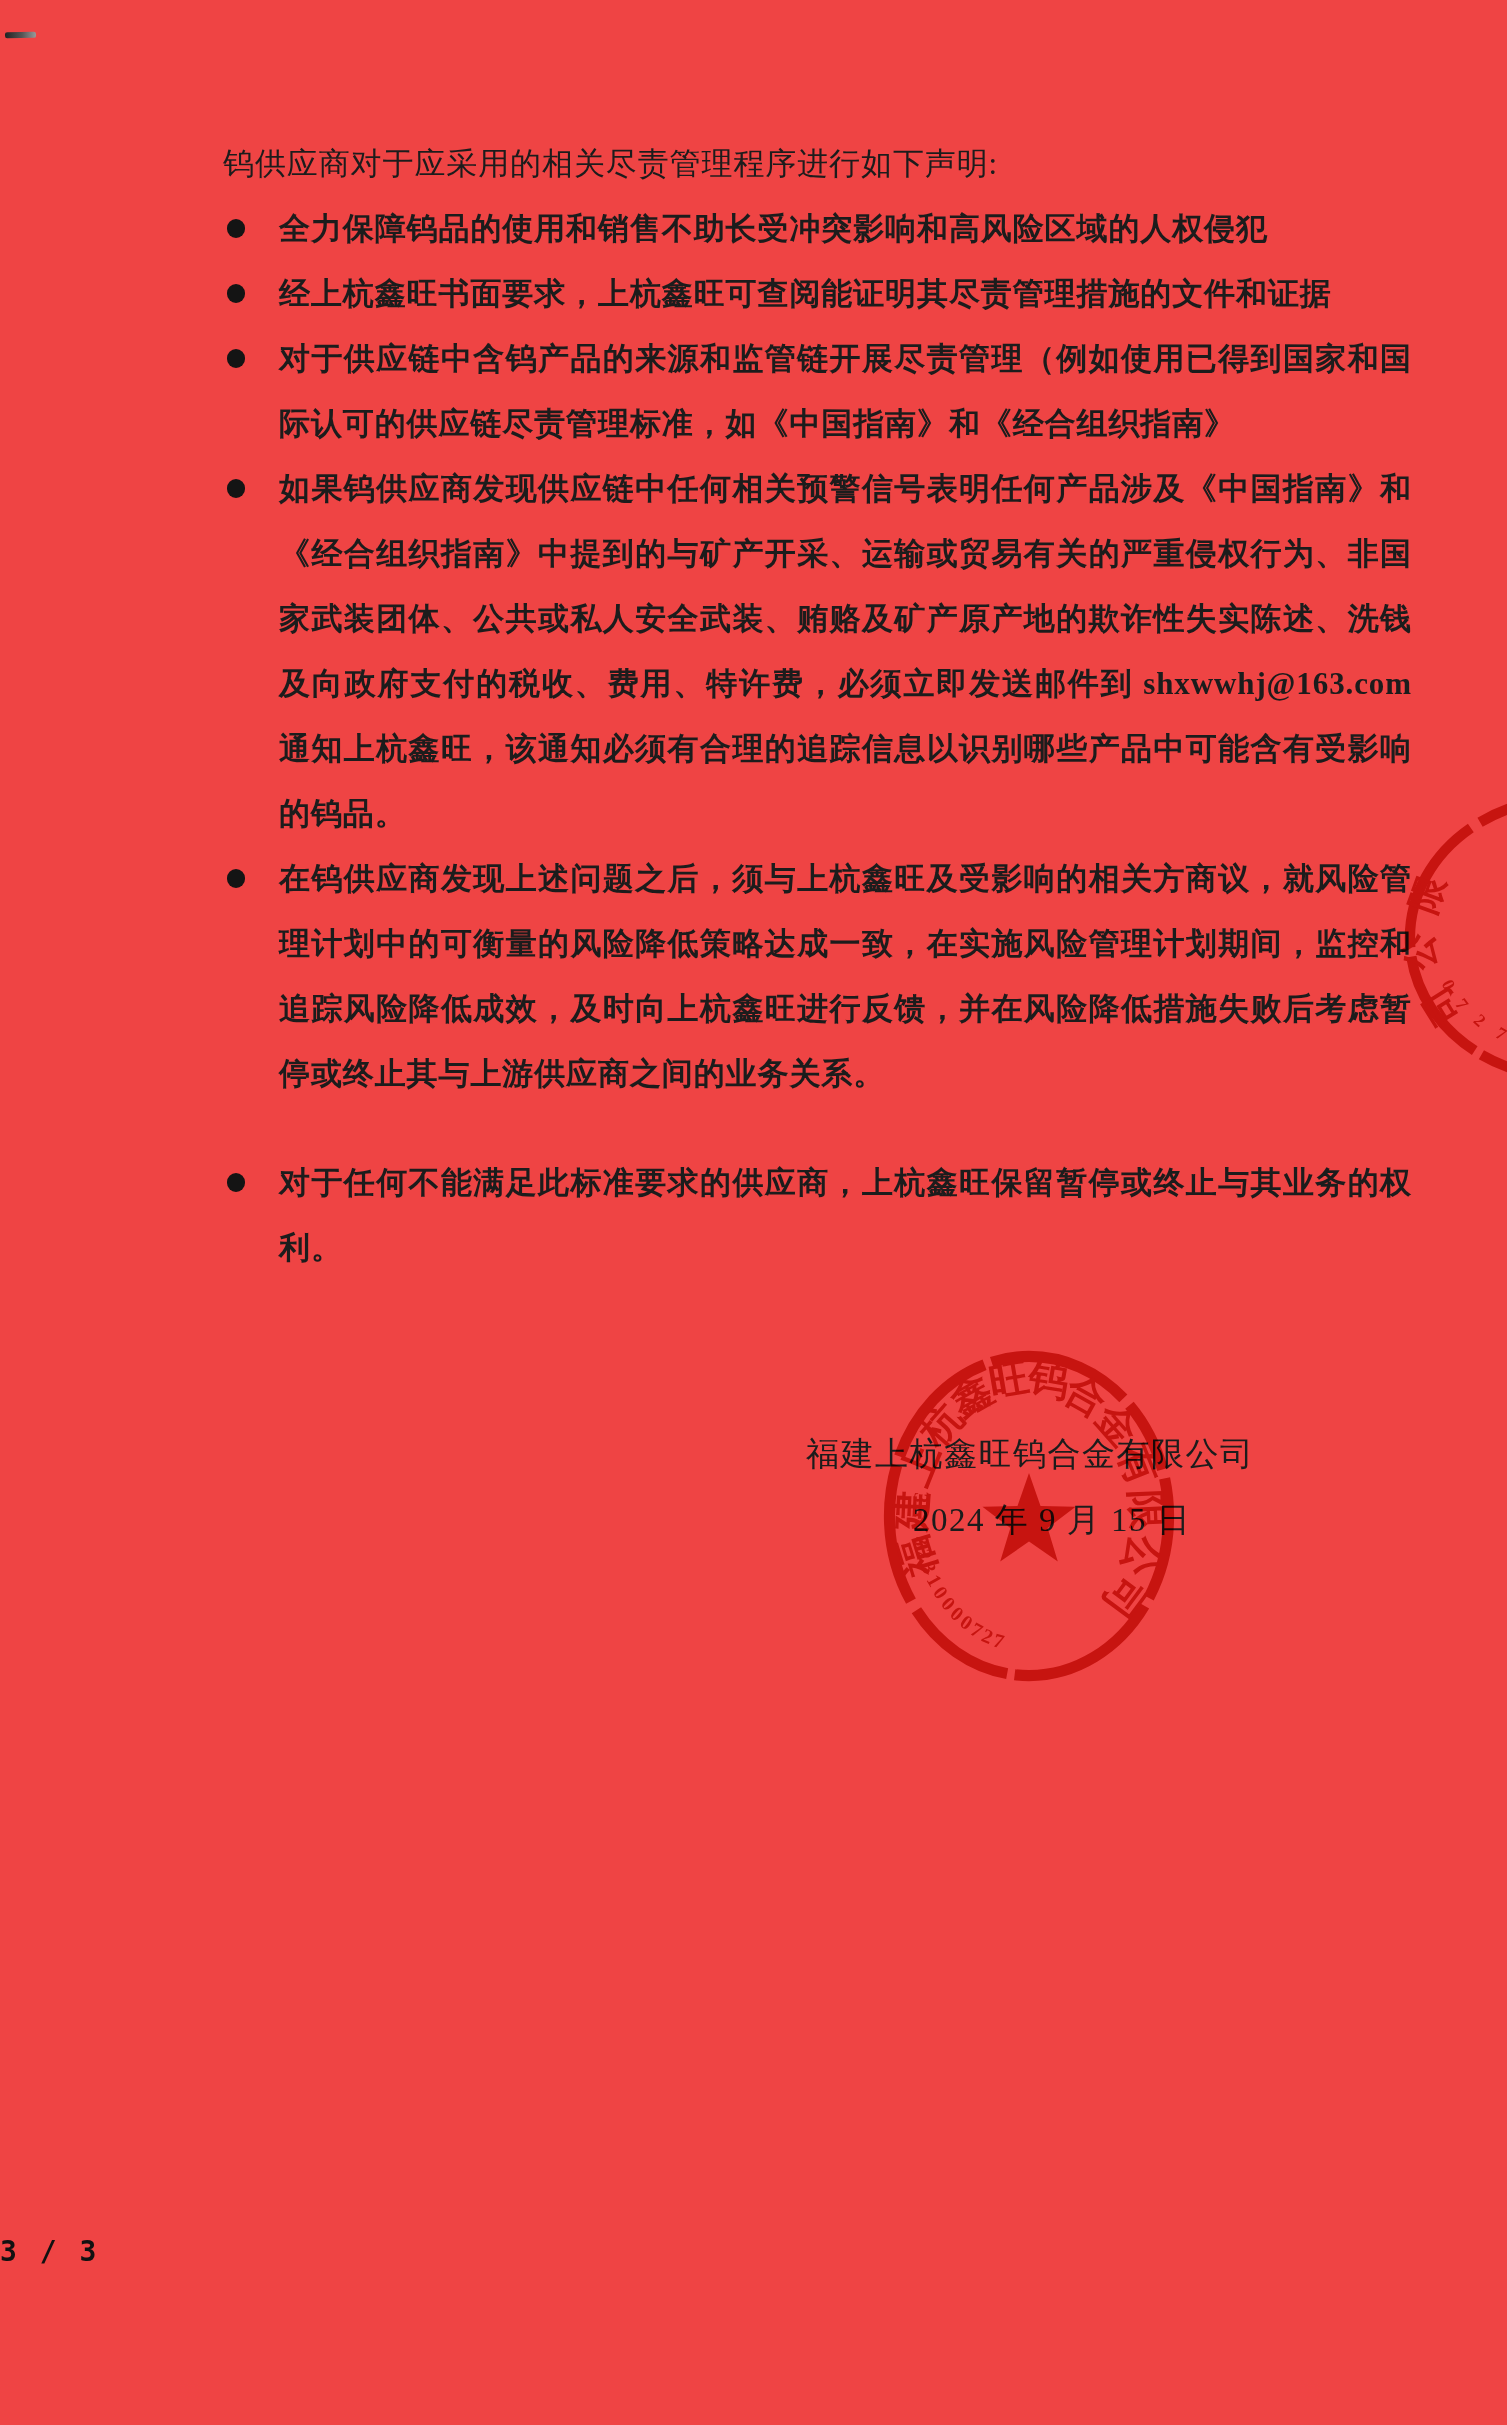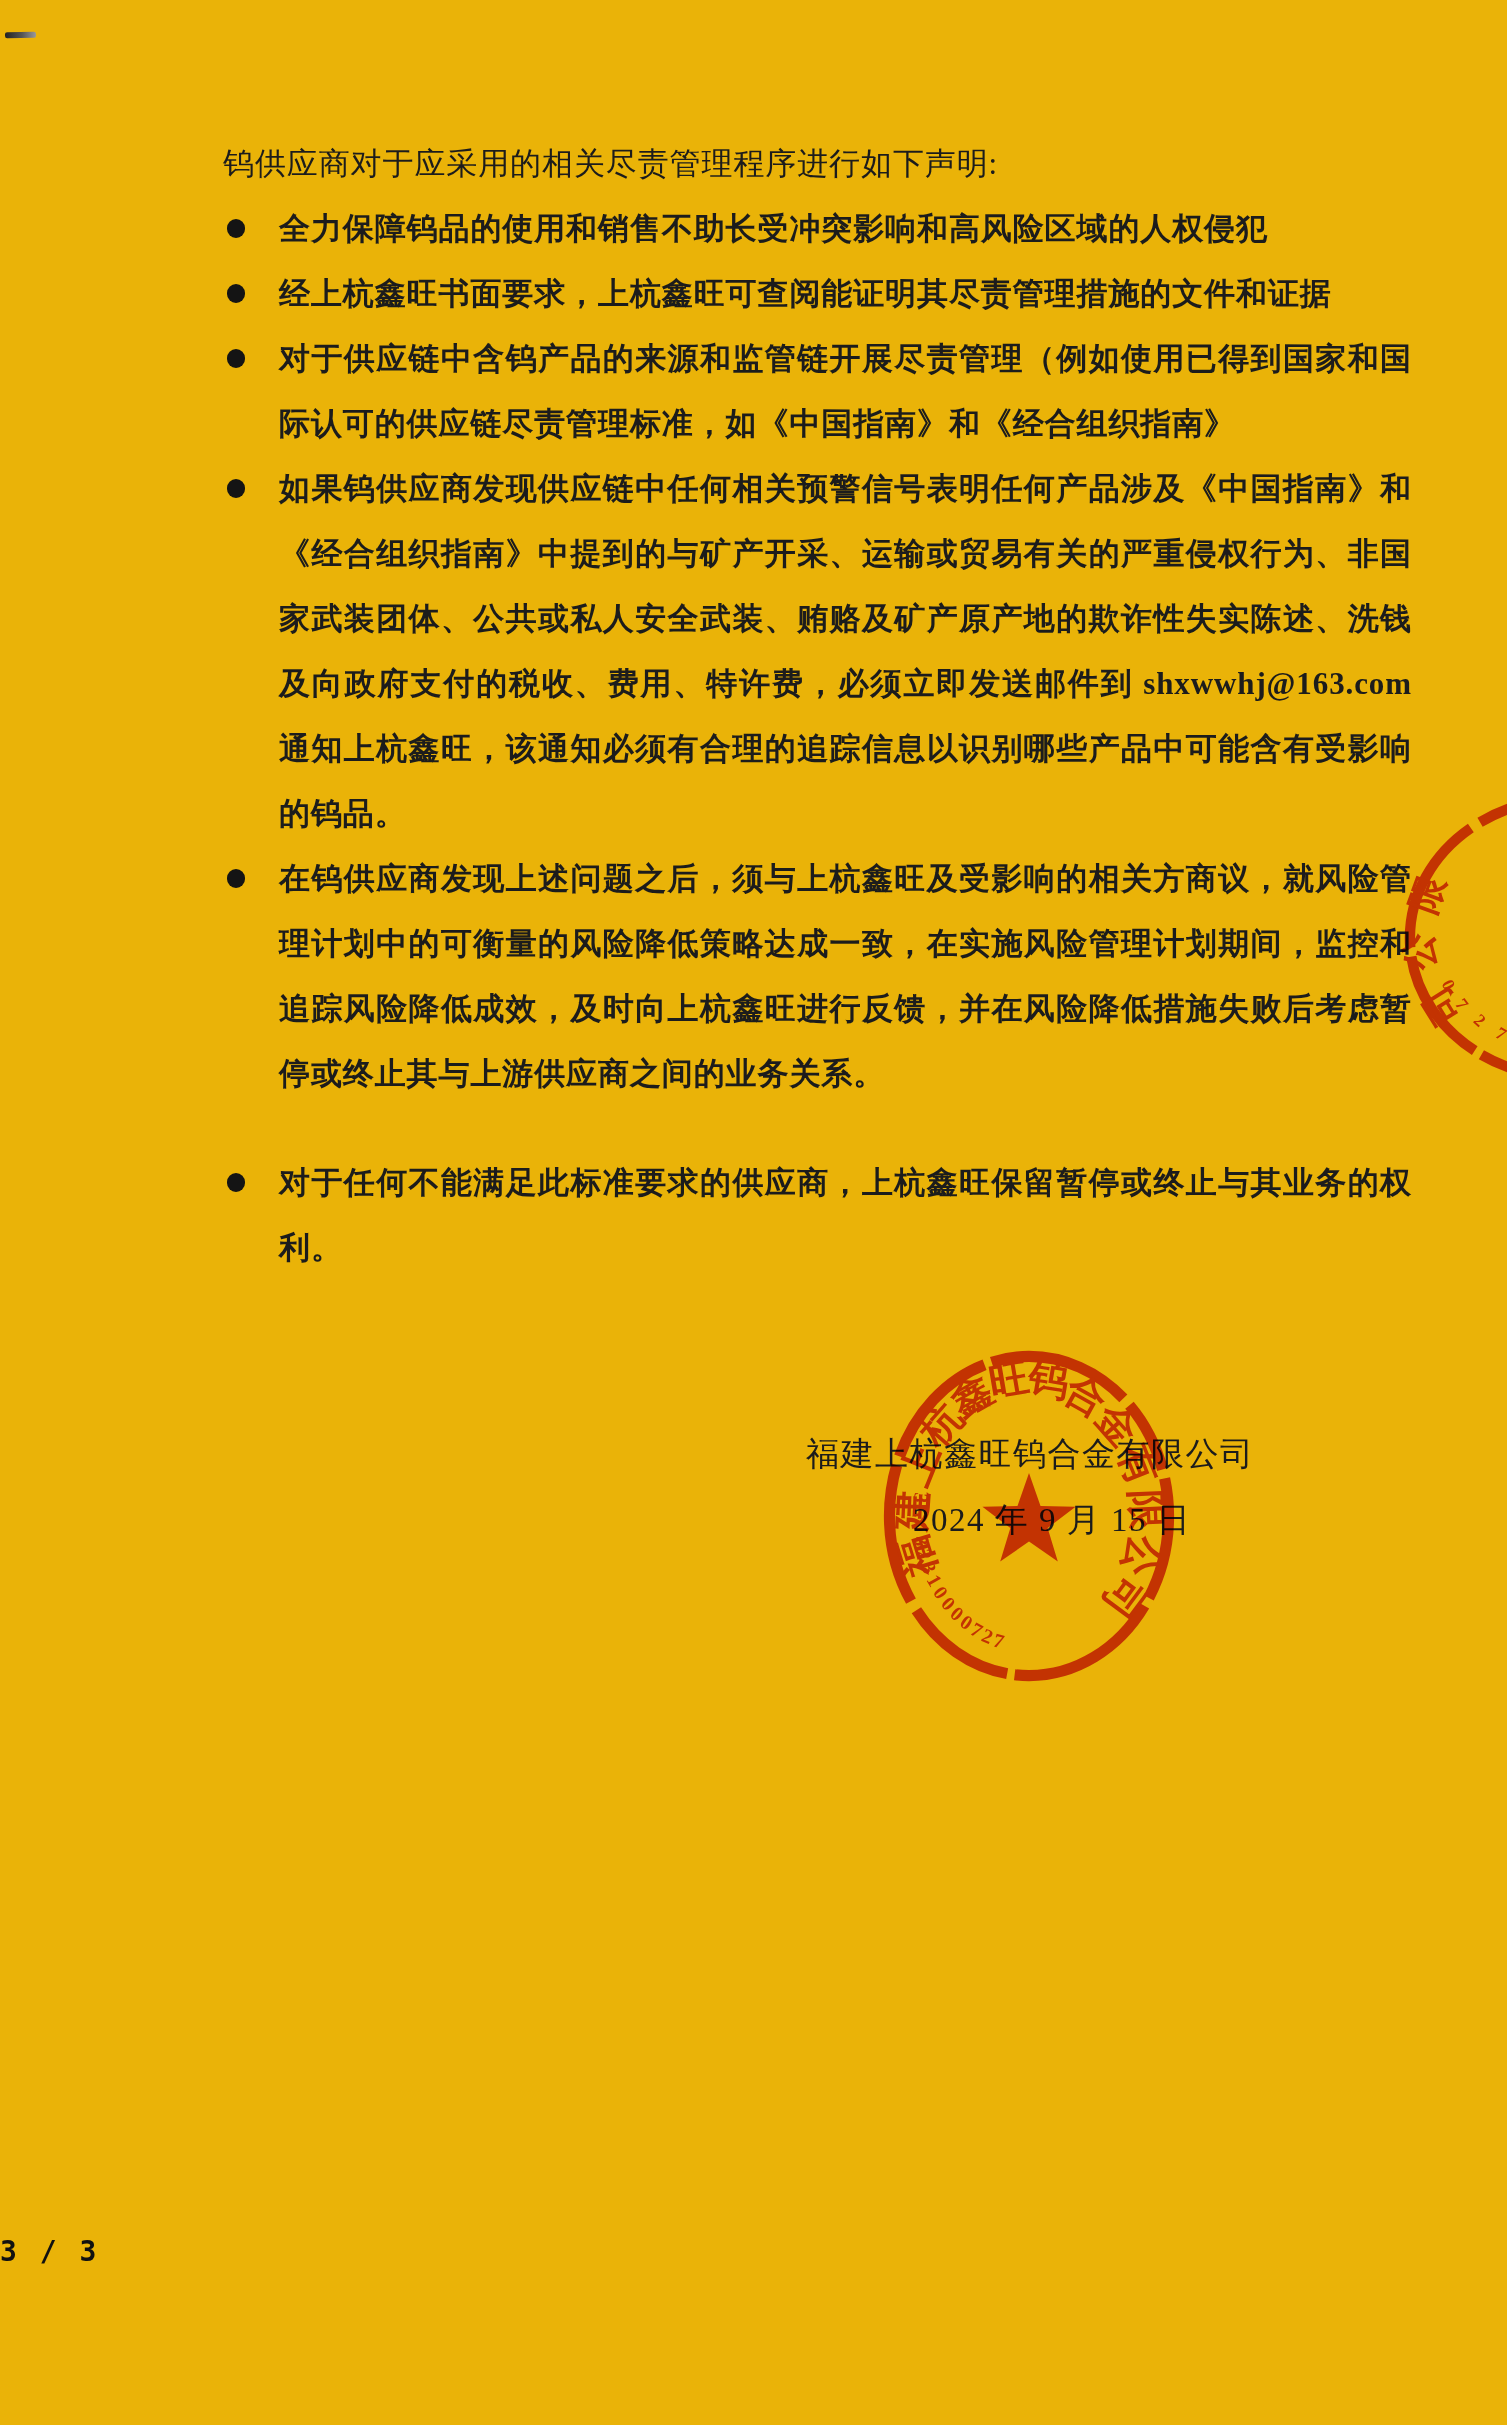--- a/index.html
+++ b/index.html
@@ -1,19 +1,19 @@
 <!DOCTYPE html>
 <html style="font-size:12px"><head>
 <meta charset="utf-8">
 <style>
   html,body{margin:0;padding:0;background:#e8e8e8;}
   .page{
     position:relative;
     width:1507px;height:2426px;
-    background:#eab308;
+    background:#ef4444;
     overflow:hidden;
     font-family:"Liberation Serif","DejaVu Serif",serif;
     color:#1c1c1c;
   }
   .scan-mark{
     position:absolute;left:5.2px;top:32px;width:31px;height:6px;
     background:linear-gradient(to right,#222 0%,#555 55%,#999 100%);
     border-radius:2.2px;transform:rotate(-0.6deg);
   }
   .content{

